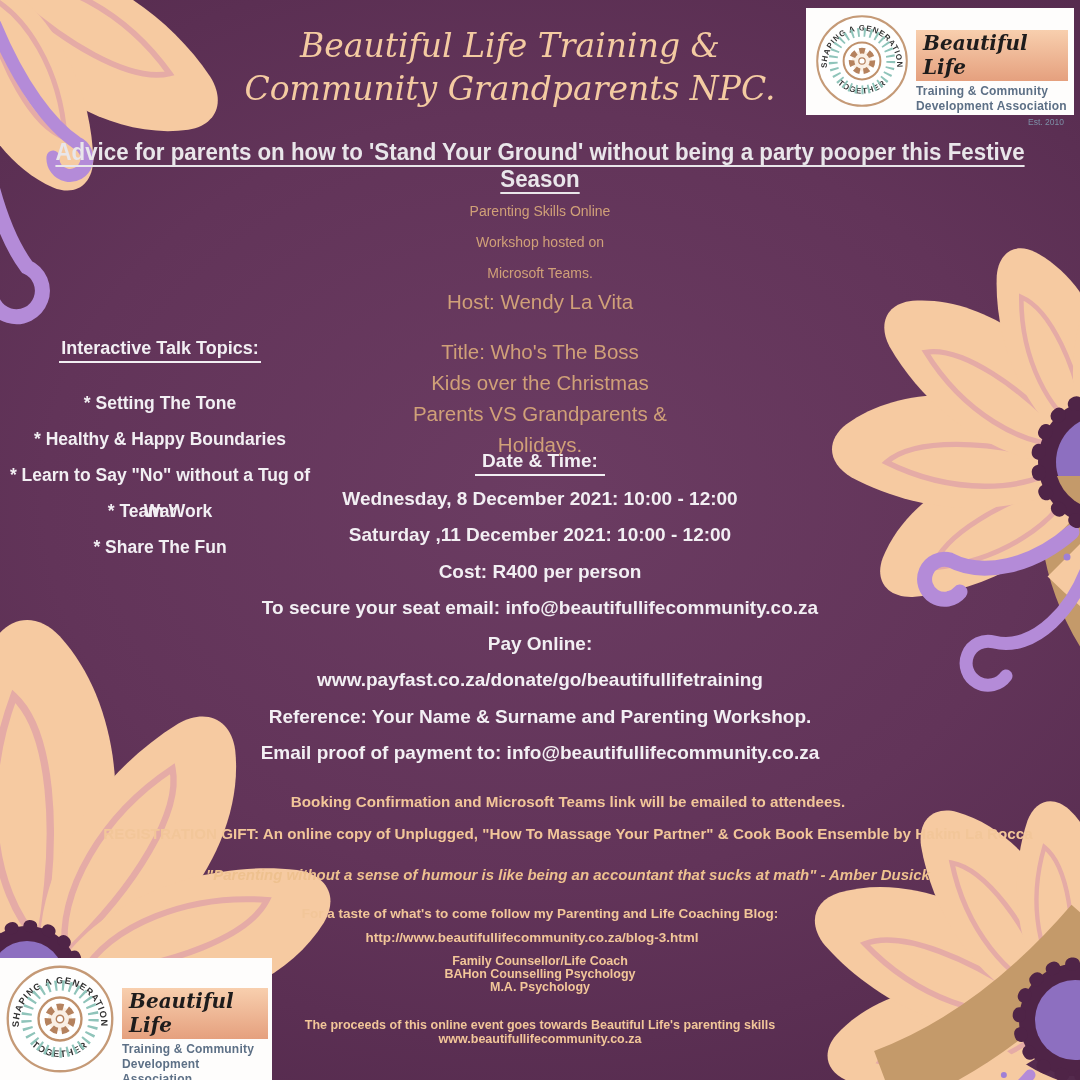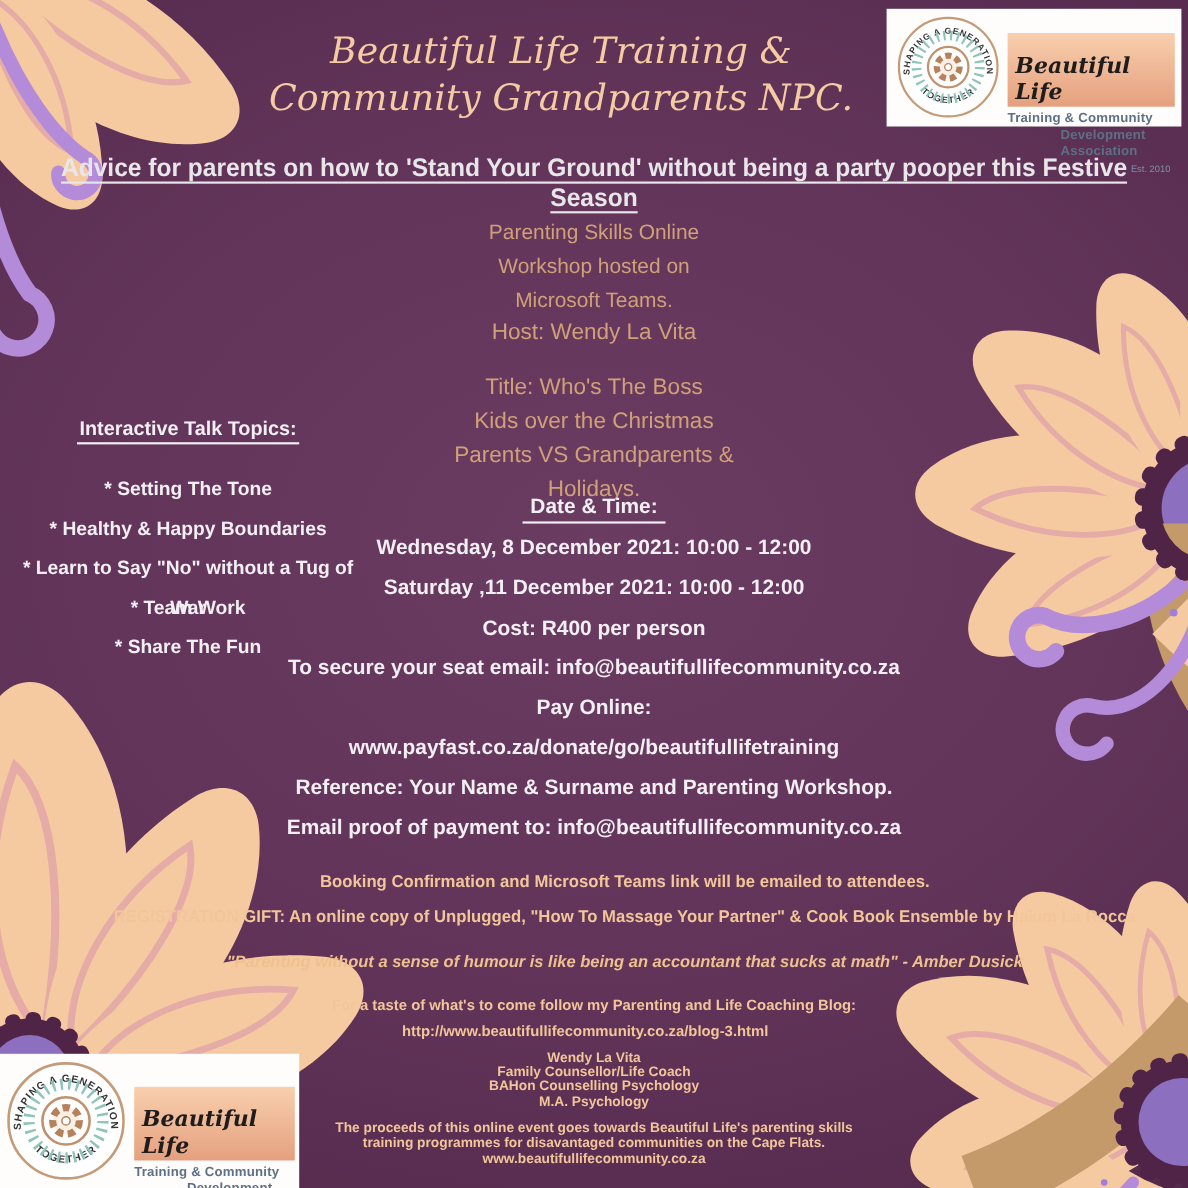--- a/index.html
+++ b/index.html
@@ -15,25 +15,25 @@
     left:230px;top:24px;width:560px;
     font-family:"DejaVu Serif","Liberation Serif",serif;
     font-style:italic;font-size:33px;line-height:43px;color:#f4cba2;
   }
   .headline{
     left:0;top:139px;width:1080px;
     font-size:23px;font-weight:bold;color:#e9e6ea;
     text-decoration:underline;text-underline-offset:5px;text-decoration-thickness:2px;
     transform:scaleX(.97);
   }
-  .intro{left:270px;top:196px;width:540px;font-size:19px;line-height:31px;color:#d0a078;}
+  .intro{left:270px;top:196px;width:540px;font-size:14px;line-height:31px;color:#d0a078;}
   .host{left:270px;top:290px;width:540px;font-size:20.5px;color:#d0a078;}
   .wtitle{left:270px;top:336px;width:540px;font-size:20.5px;line-height:31px;color:#d0a078;}
 
-  .topics{left:11px;top:338px;width:320px;color:#f2eff3;margin-top:41px;}
+  .topics{left:0;top:338px;width:320px;color:#f2eff3;}
   .topics-heading{font-size:18px;font-weight:bold;}
   .topics-heading span{display:inline-block;border-bottom:2.5px solid #f2eff3;padding:0 2px 2px;}
   .topics-items{margin-top:22px;}
   .topics-items div{height:36px;line-height:36px;font-size:17.5px;font-weight:bold;}
 
   .datetime{left:270px;top:450px;width:540px;font-size:19px;font-weight:bold;color:#f2eff3;}
   .datetime span{display:inline-block;border-bottom:2.5px solid #f2eff3;padding:0 7px 2px;}
   .details{left:40px;top:481px;width:1000px;color:#f2eff3;}
   .details div{height:36.3px;line-height:36.3px;font-size:19px;font-weight:bold;}
 
@@ -49,23 +49,23 @@
   .logo-box.tr{left:806px;top:8px;width:268px;height:107px;}
   .logo-box.bl{left:0;top:958px;width:272px;height:122px;}
   .emblem{position:absolute;}
   .tr .emblem{left:8px;top:5px;width:96px;height:96px;}
   .bl .emblem{left:4px;top:5px;width:112px;height:112px;}
   .logo-text{position:absolute;}
   .tr .logo-text{left:110px;top:22px;width:152px;}
   .bl .logo-text{left:122px;top:30px;width:146px;}
   .logo-banner{display:inline-block;background:linear-gradient(180deg,#f8cfae,#e5a07e);
     font-family:"DejaVu Serif","Liberation Serif",serif;font-style:italic;font-weight:bold;
-    color:#1e1c1c;font-size:20px;padding:17px 7px 2px;}
+    color:#1e1c1c;font-size:20px;padding:1px 7px 2px;}
   .logo-sub{font-size:12px;line-height:15px;color:#5d7086;margin-top:3px;font-weight:bold;letter-spacing:.2px;}
-  .logo-sub.l2{margin-top:0;margin-left:48px;}
+  .logo-sub.l2{margin-top:0;}
   .logo-est{font-size:8.5px;color:#7d8fa6;text-align:right;margin-top:3px;padding-right:4px;}
 </style>
 </head>
 <body>
 
 <div class="canvas">
 
   <svg class="decor" width="1080" height="1080" viewBox="0 0 1080 1080">
     <defs>
       <g id="petal">
@@ -188,29 +188,27 @@
     <div>Email proof of payment to: info@beautifullifecommunity.co.za</div>
   </div>
 
   <div class="txt booking">Booking Confirmation and Microsoft Teams link will be emailed to attendees.</div>
   <div class="txt gift">REGISTRATION GIFT: An online copy of Unplugged, "How To Massage Your Partner" &amp; Cook Book Ensemble by Hakim La Rocca</div>
   <div class="txt quote">"Parenting without a sense of humour is like being an accountant that sucks at math" - Amber Dusick</div>
   <div class="txt blog-intro">For a taste of what's to come follow my Parenting and Life Coaching Blog:</div>
   <div class="txt blog-url">http://www.beautifullifecommunity.co.za/blog-3.html</div>
 
   <div class="txt creds">
-    <div>Wendy La Vita</div>
     <div>Family Counsellor/Life Coach</div>
     <div>BAHon Counselling Psychology</div>
     <div>M.A. Psychology</div>
   </div>
 
   <div class="txt proceeds">
     <div>The proceeds of this online event goes towards Beautiful Life's parenting skills</div>
-    <div>training programmes for disavantaged communities on the Cape Flats.</div>
     <div>www.beautifullifecommunity.co.za</div>
   </div>
 
   <div class="logo-box bl">
     <svg class="emblem" viewBox="0 0 120 120">
       <circle cx="60" cy="60" r="56" fill="#ffffff" stroke="#c59a77" stroke-width="2.5"></circle>
       <path id="arcTop2" d="M16,66 A44,44 0 1 1 104,66" fill="none"></path>
       <path id="arcBot2" d="M24,82 A44,44 0 0 0 96,82" fill="none"></path>
       <text font-size="10" font-weight="bold" fill="#333333" letter-spacing="1">
         <textPath href="#arcTop2" startOffset="50%" text-anchor="middle">SHAPING A GENERATION</textPath>

